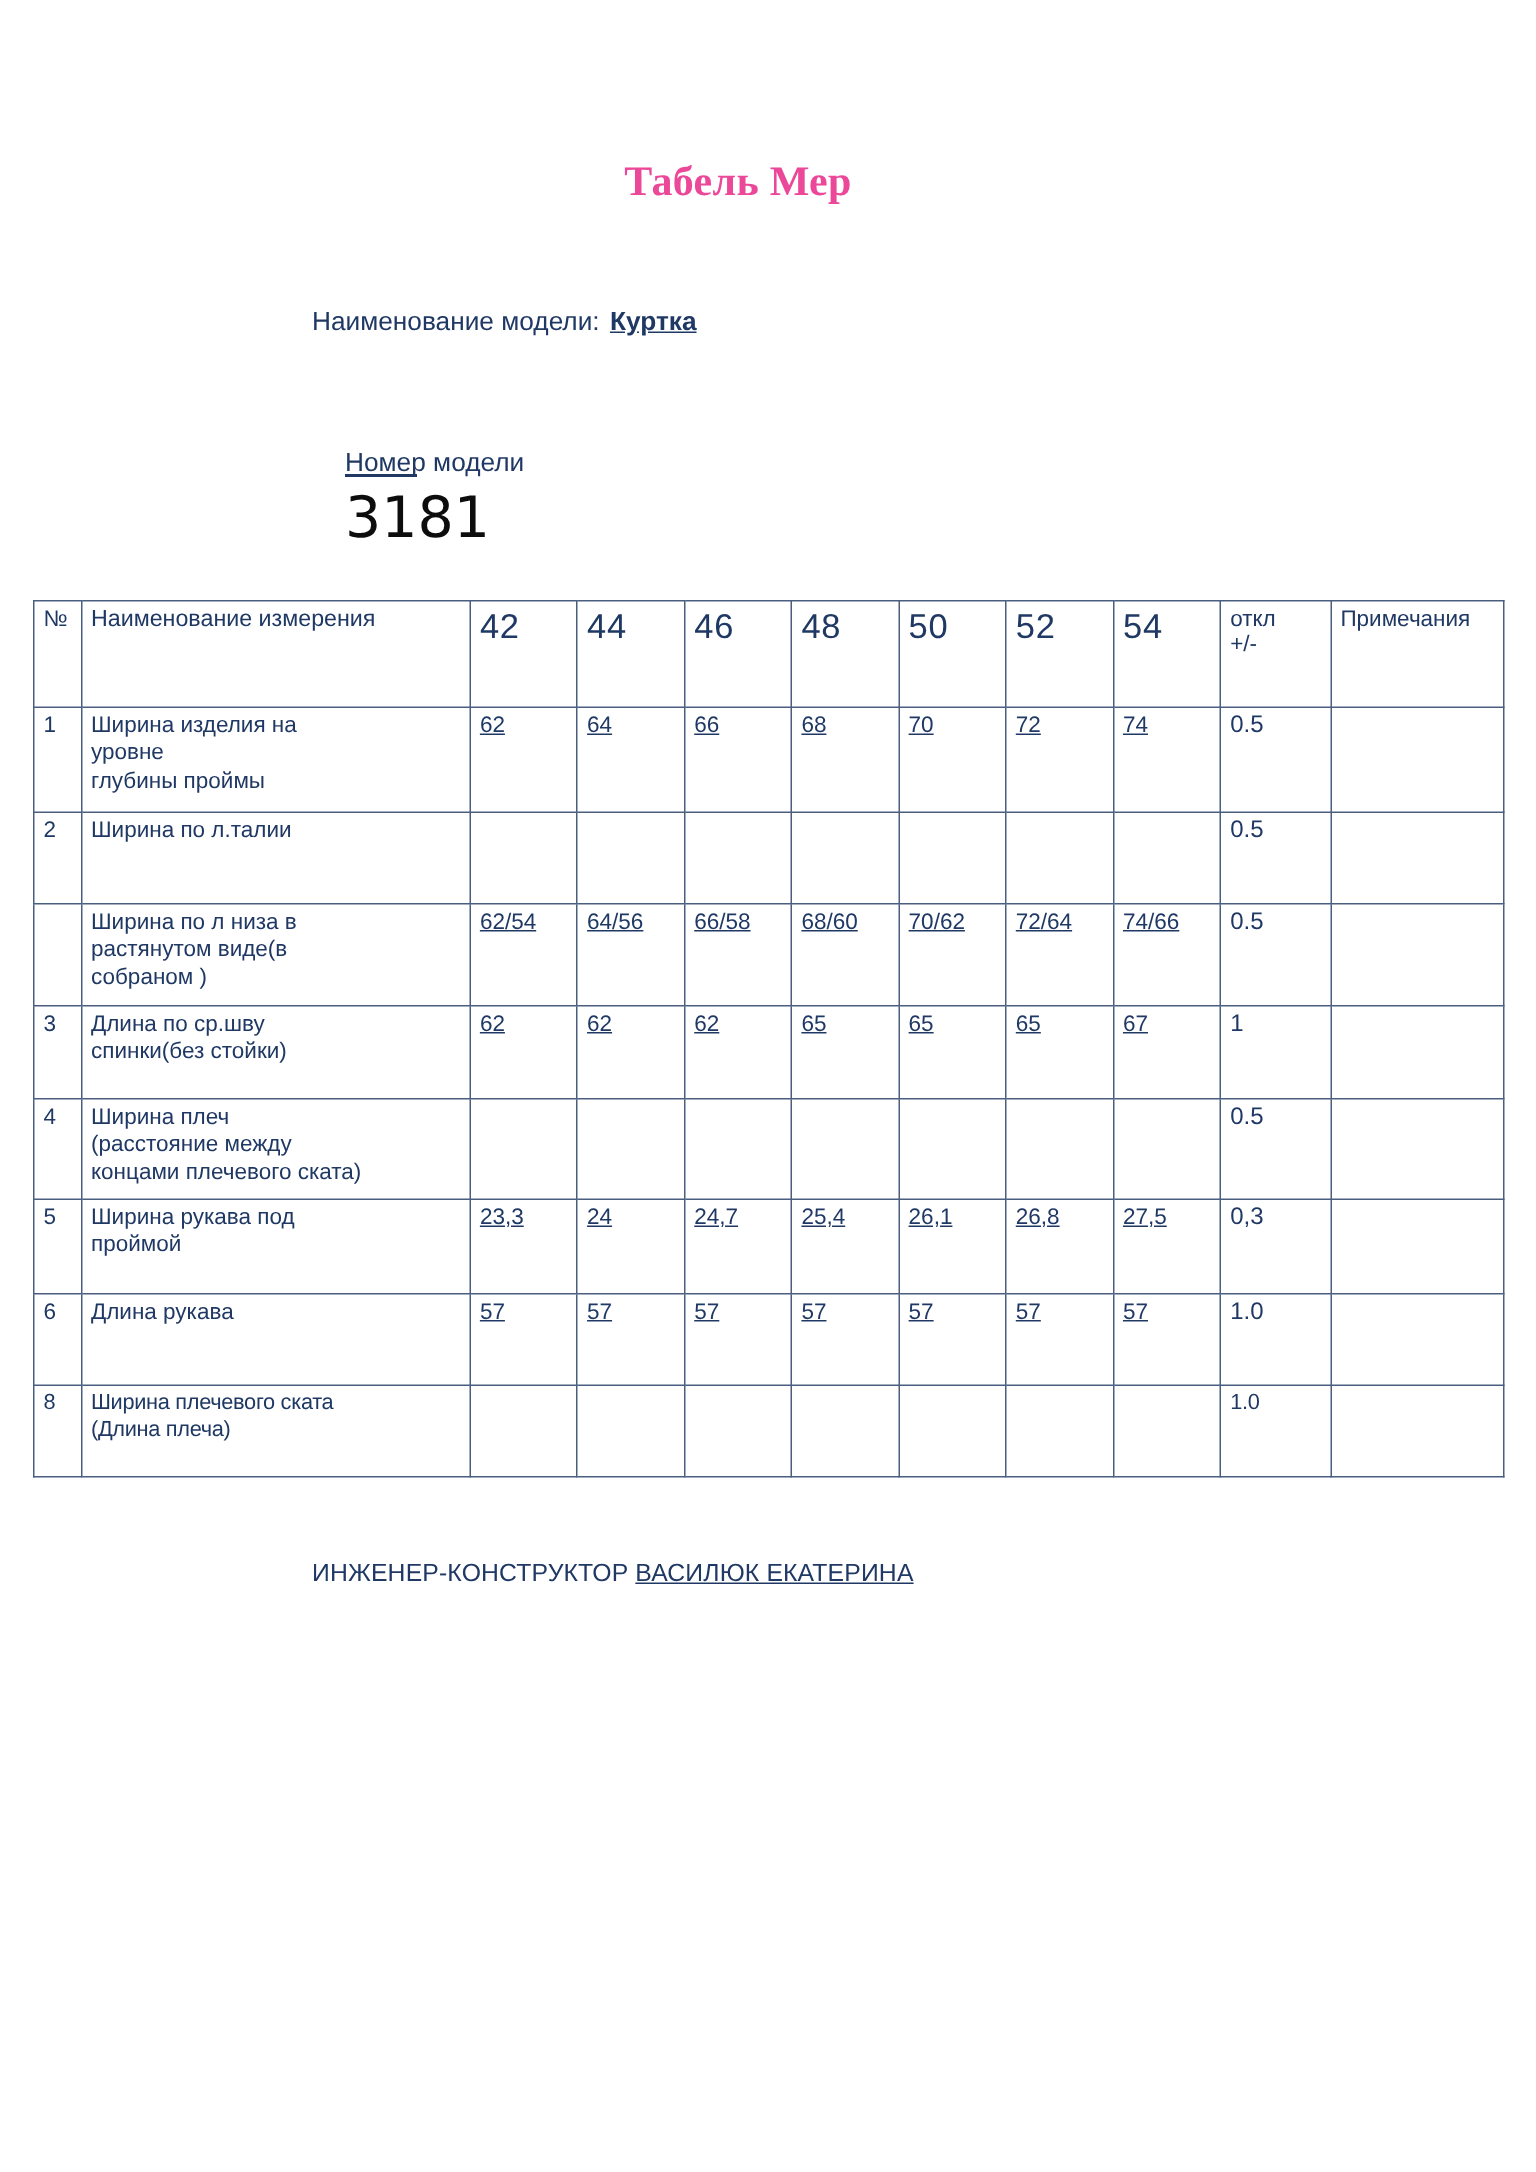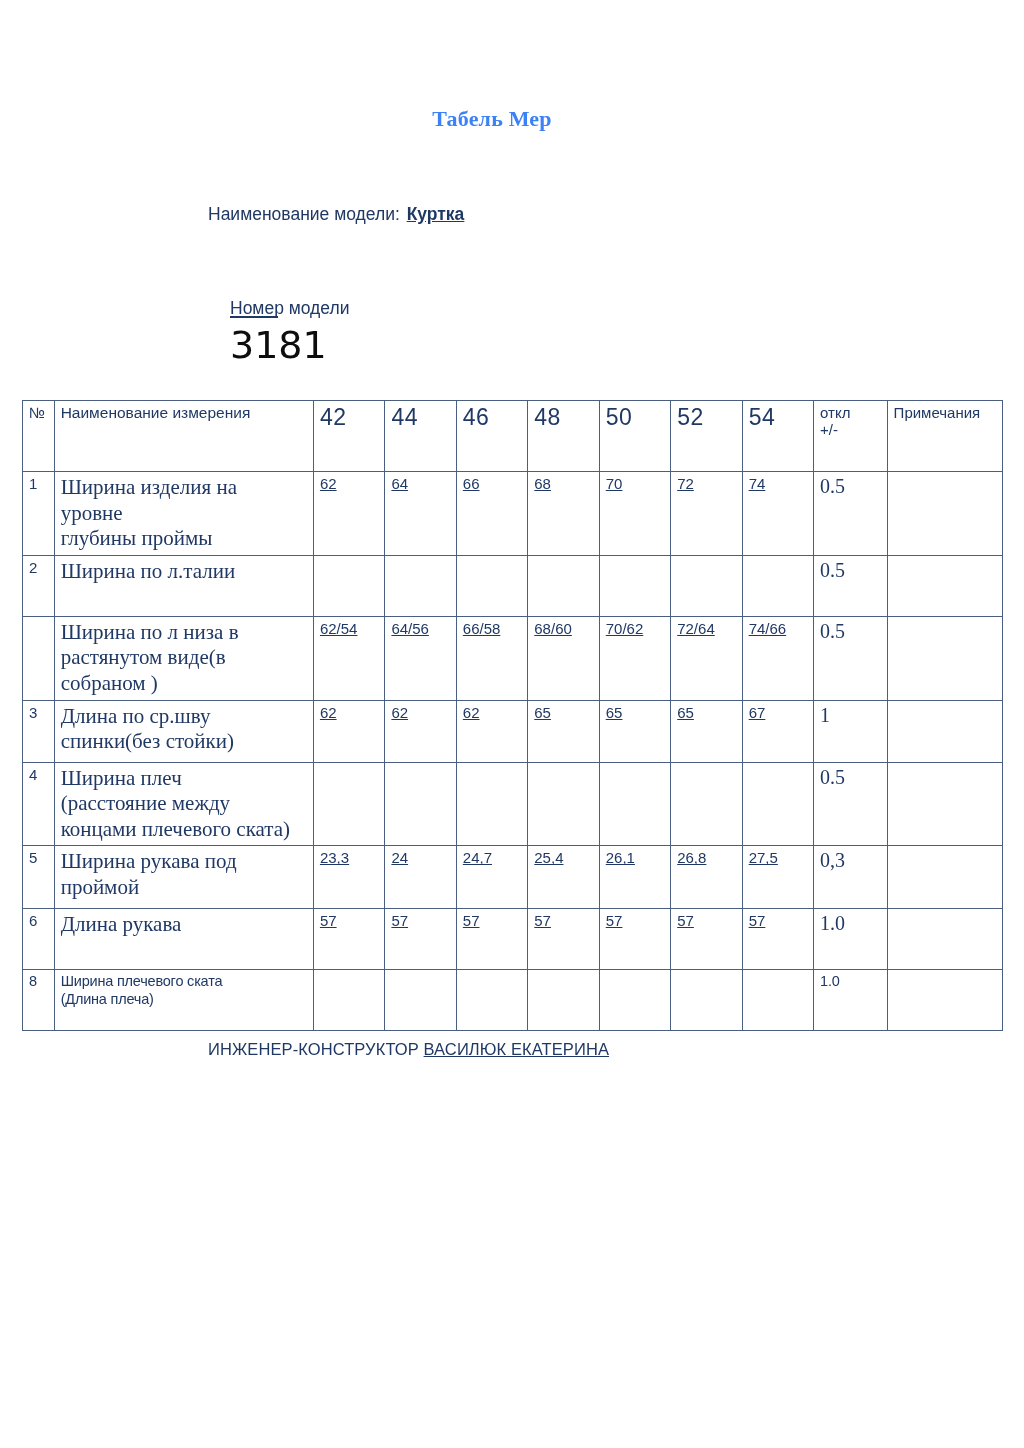--- a/index.html
+++ b/index.html
@@ -25,22 +25,22 @@
 
   
   .doc-title {
     position: absolute;
     top: 106px;
     left: 0;
     width: 984px;
     text-align: center;
     font-family: "Liberation Serif", serif;
     font-weight: bold;
-    font-size: 22px;
-    color: #3b82f6;
+    font-size: 28px;
+    color: #ec4899;
     letter-spacing: 0.2px;
   }
 
   
   .meta-model-name {
     position: absolute;
     top: 204px;
     left: 208px;
     font-size: 17.5px;
     color: #1f3864;
@@ -140,37 +140,35 @@
   }
 
   
   td.b-num {
     text-align: left;
     font-size: 15px;
     padding-left: 7px;
     padding-top: 3px;
   }
   td.b-name {
-    font-size: 21px;
+    font-size: 15px;
     line-height: 1.22;
     padding-top: 3px;
-    font-family: Liberation Serif, serif;
   }
   td.b-val {
     text-align: center;
     font-size: 15px;
     padding-top: 3px;
     text-decoration: underline;
   }
   td.b-otkl {
     text-align: left;
-    font-size: 20px;
+    font-size: 16px;
     padding-top: 3px;
     padding-left: 7px;
-    font-family: Liberation Serif, serif;
   }
   td.b-note { }
 
   
   tr.r-h1 td { height: 63px; }
   tr.r-h2 td { height: 54px; }
   tr.r-h3 td { height: 61px; }
   tr.r-h4 td { height: 55px; }
   tr.r-h5 td { height: 60px; }
   tr.r-h6 td { height: 56px; }

